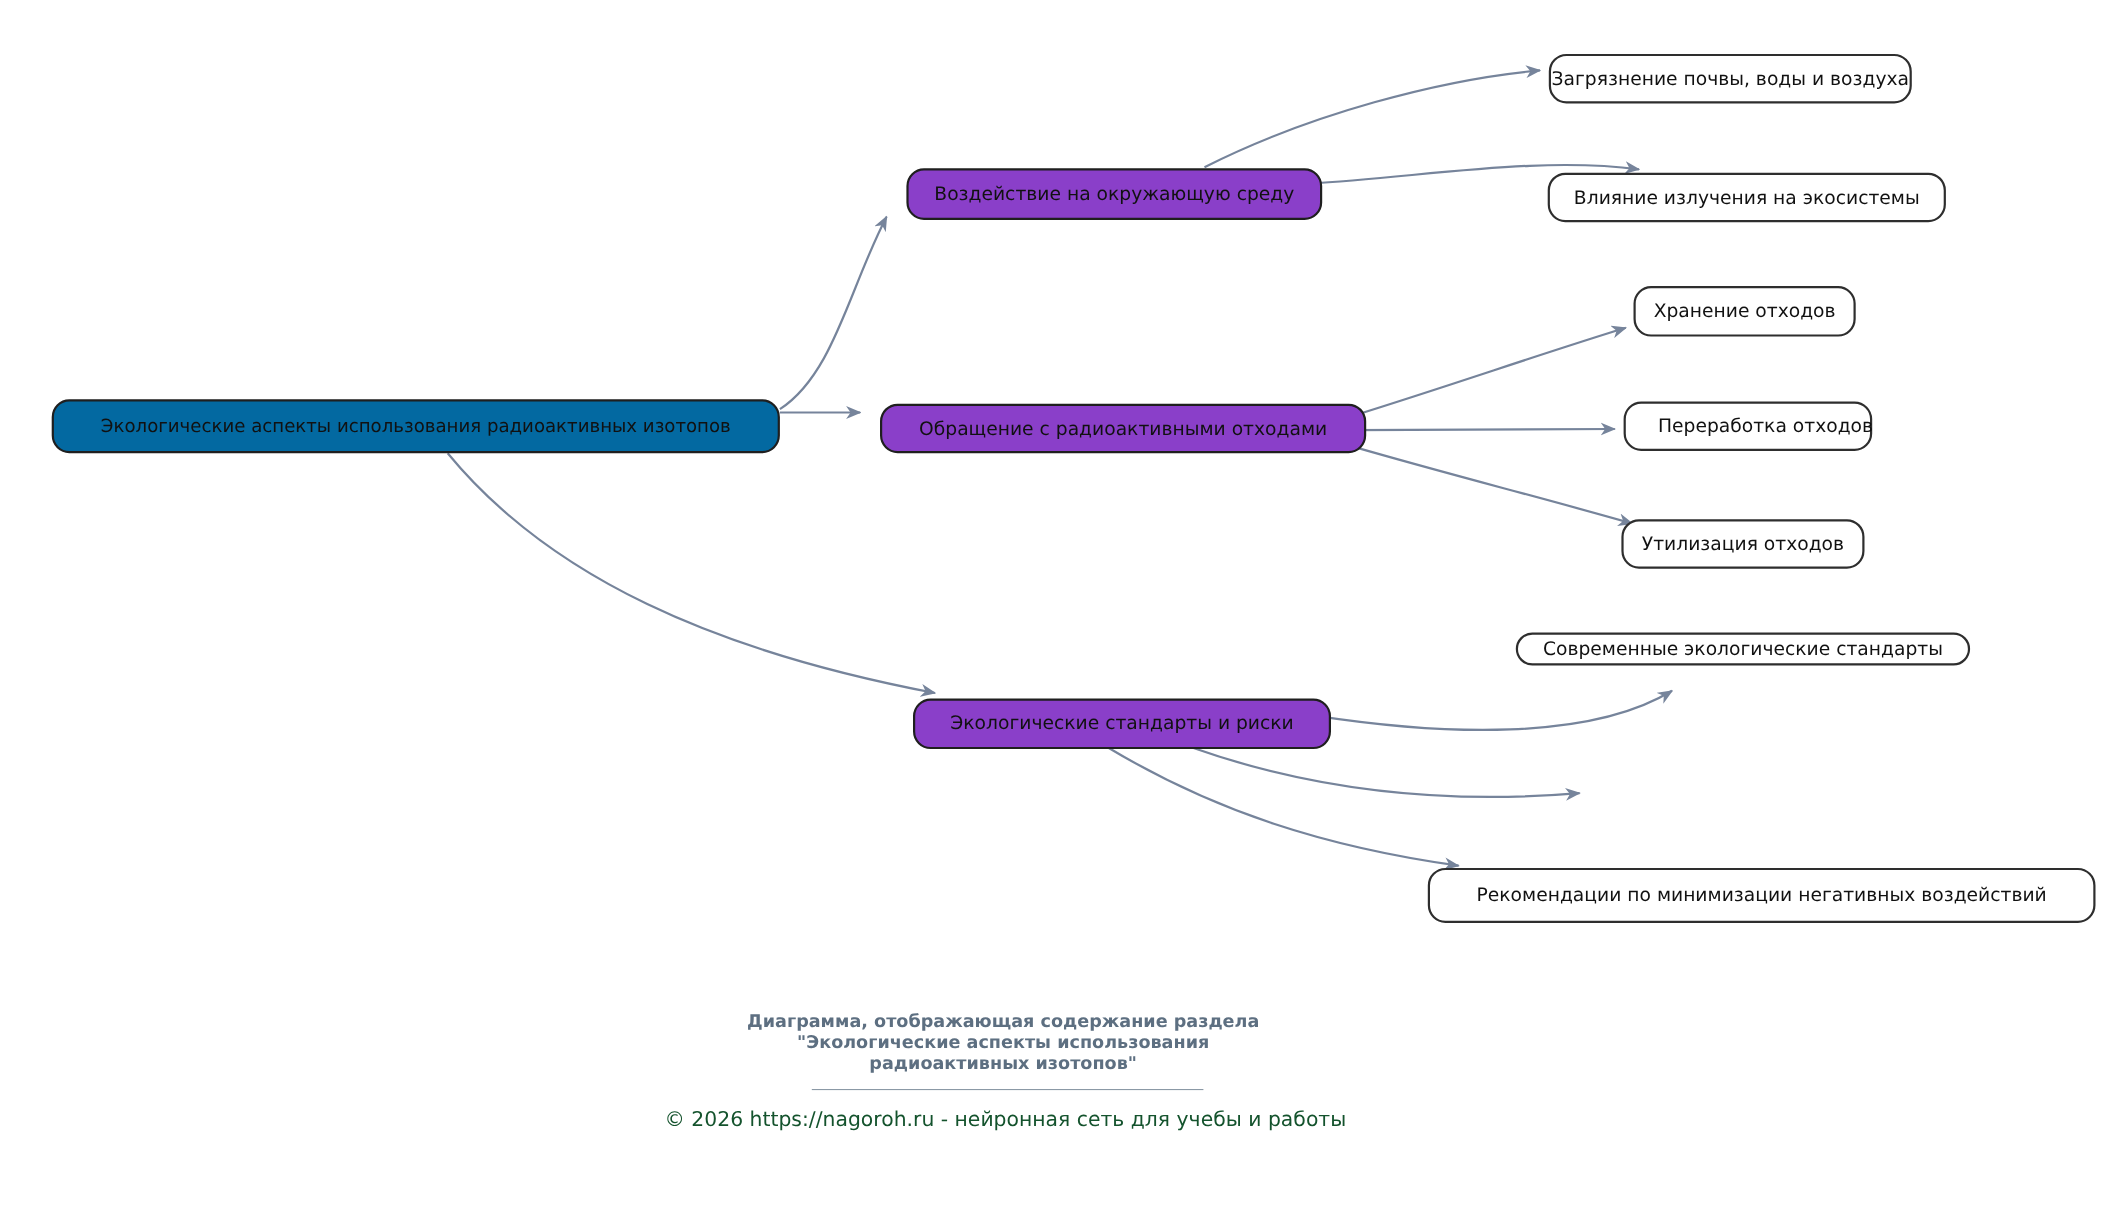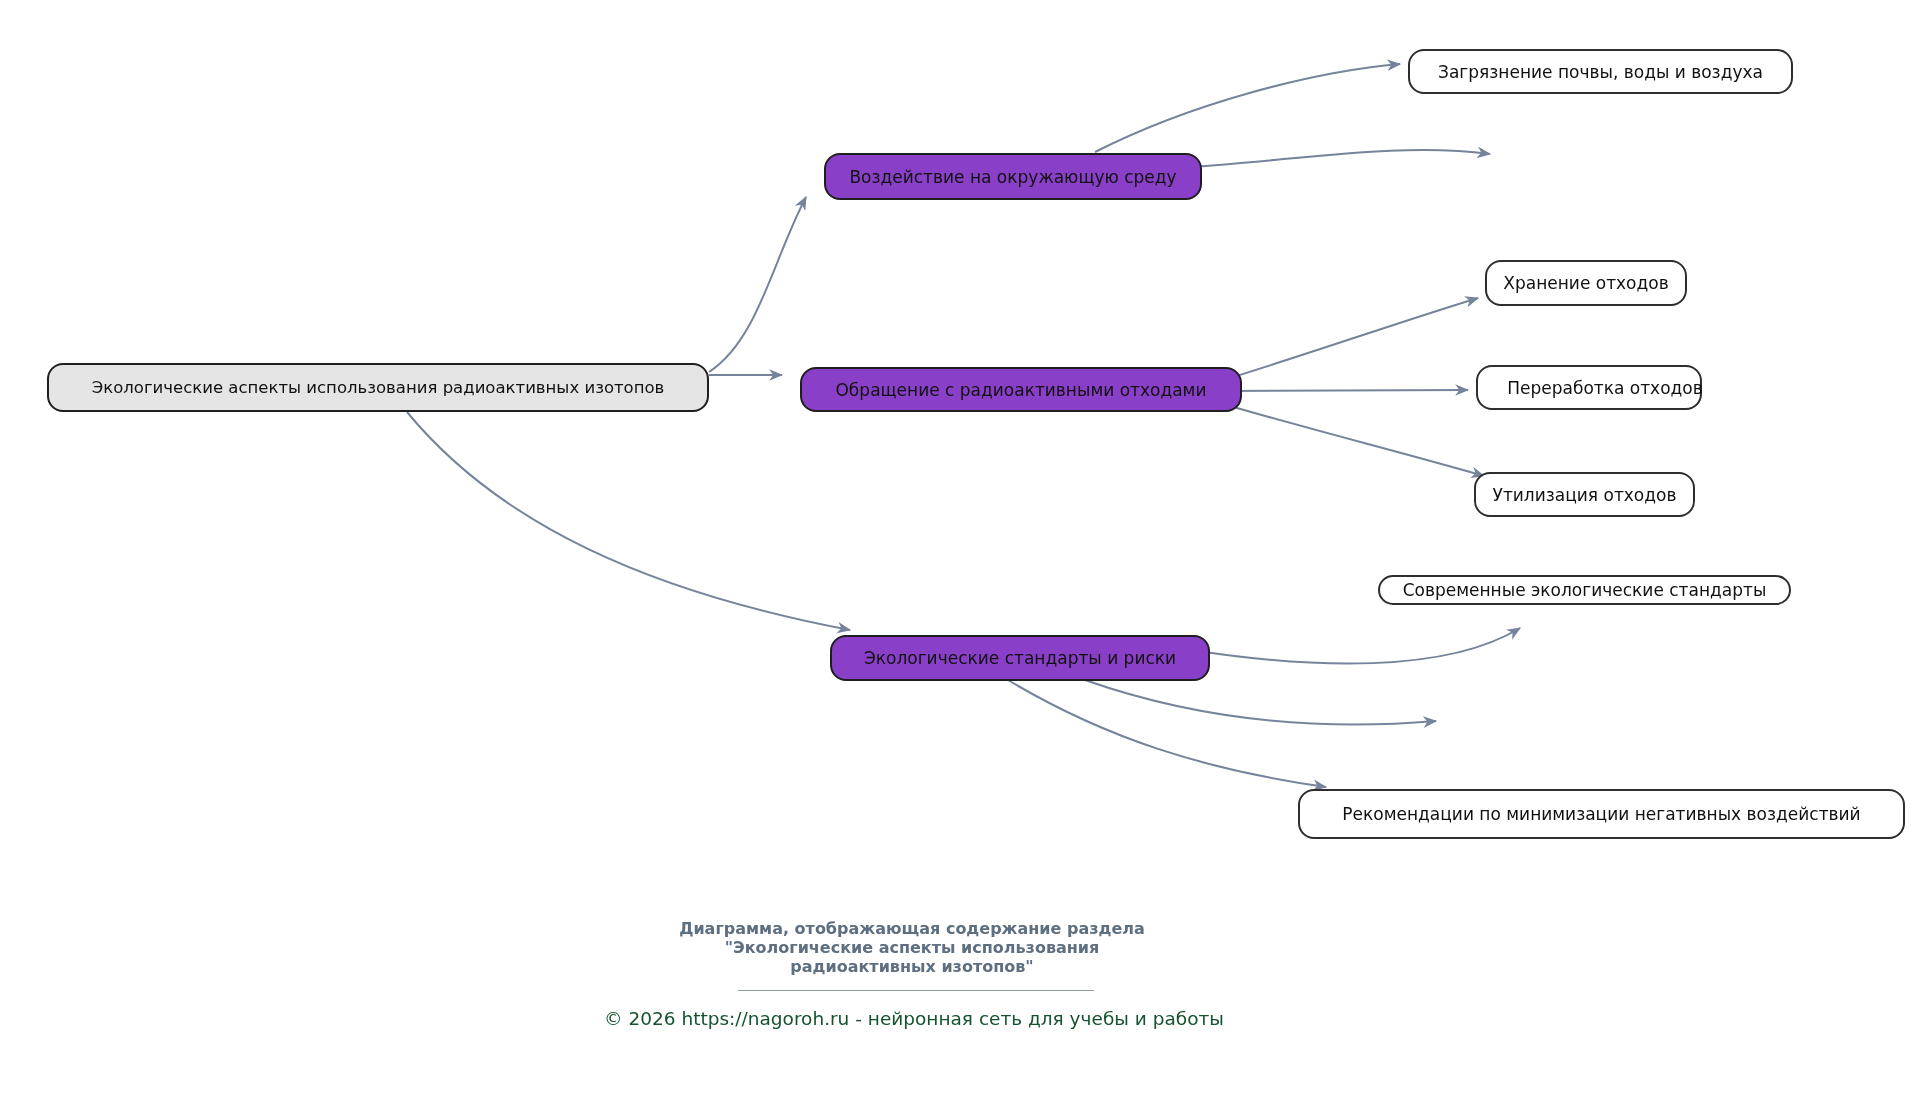--- a/index.html
+++ b/index.html
@@ -14,21 +14,21 @@
   .node{
     position:absolute;
     box-sizing:border-box;
     display:flex;align-items:center;justify-content:center;
     border-radius:16px;
     white-space:nowrap;
     color:#111111;
     font-size:17px;
   }
   .root{
-    background:#e5e5e5;
+    background:#0369a1;
     border:2.5px solid #1f1f1f;
     font-size:16.5px;
   }
   .branch{
     background:#8a3fc9;
     border:2.5px solid #1f1f1f;
     margin-left:12px;
   }
   .leaf{
     background:#ffffff;
@@ -83,22 +83,23 @@
   </svg>
 
   <div class="node root" style="left:47px;top:363px;width:662px;height:49px;">Экологические аспекты использования радиоактивных изотопов</div>
 
   <div class="node branch" style="left:812px;top:153px;width:378px;height:47px;">Воздействие на окружающую среду</div>
 
   <div class="node branch" style="left:788px;top:367px;width:442px;height:45px;">Обращение с радиоактивными отходами</div>
 
   <div class="node branch" style="left:818px;top:635px;width:380px;height:46px;">Экологические стандарты и риски</div>
 
-  <div class="node leaf" style="left:1408px;top:49px;width:385px;height:45px;">Загрязнение почвы, воды и воздуха</div>
+  <div class="node leaf" style="left:1408px;top:49px;width:330px;height:45px;">Загрязнение почвы, воды и воздуха</div>
 
+  <div class="node leaf" style="left:1407px;top:157px;width:362px;height:45px;">Влияние излучения на экосистемы</div>
 
   <div class="node leaf" style="left:1485px;top:260px;width:202px;height:46px;">Хранение отходов</div>
 
   <div class="node leaf" style="left:1476px;top:365px;width:226px;height:45px;padding-left:32px;">Переработка отходов</div>
 
   <div class="node leaf" style="left:1474px;top:472px;width:221px;height:45px;">Утилизация отходов</div>
 
   <div class="node leaf" style="left:1378px;top:575px;width:413px;height:30px;">Современные экологические стандарты</div>
 
 

